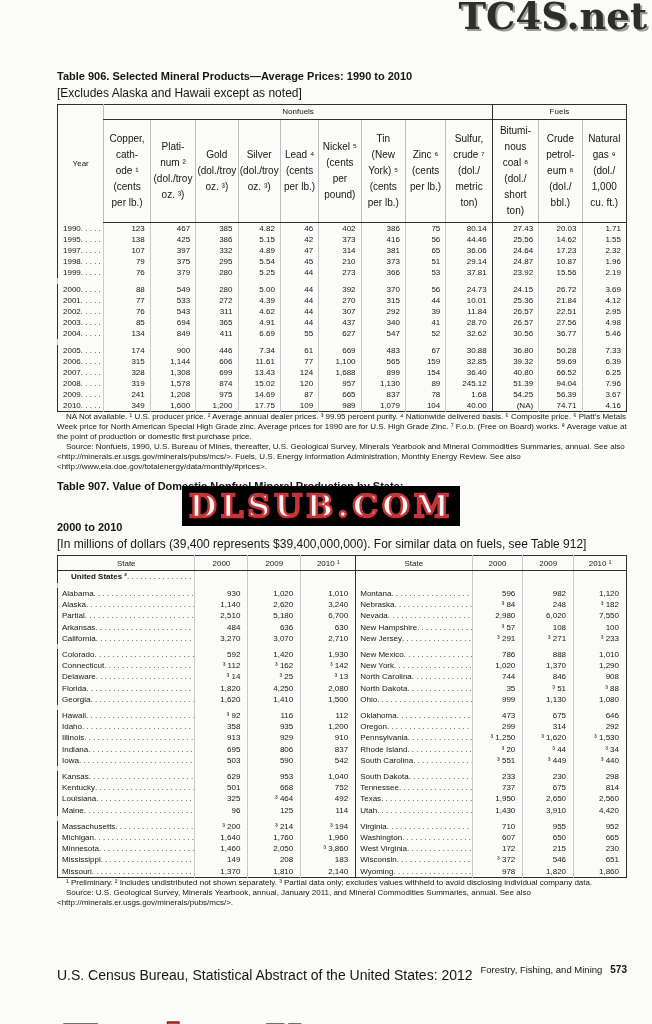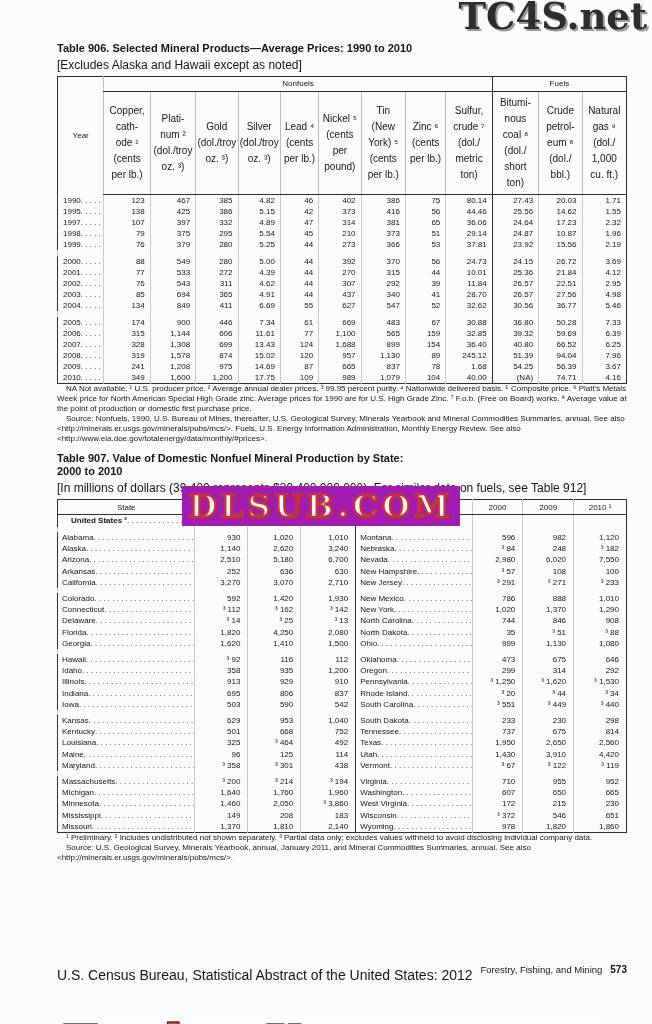--- a/index.html
+++ b/index.html
@@ -7,21 +7,21 @@
   body { width:652px; height:1024px; background:#fbfbf9; font-family:"Liberation Sans", sans-serif; color:#161616; }
   .page { position:relative; width:652px; height:1024px; overflow:hidden; }
 
   .wm-top { position:absolute; top:-6px; right:5px; font-family:"DejaVu Serif", serif; font-weight:bold;
             font-size:37px; color:#2e2d2b; text-shadow:2px 2px 0 #9b9b98; z-index:9; }
 
   .block { position:absolute; left:57px; width:570px; }
   .b906 { top:42px; }
   .b907 { top:452px; }
 
-  .tbl-title { font-size:11px; font-weight:bold; line-height:13px; }
+  .tbl-title { font-size:11px; font-weight:bold; line-height:13px;margin-top:28px; }
   .tbl-note { font-size:12px; margin:3px 0 4px; }
 
   table { border-collapse:collapse; table-layout:fixed; width:570px; }
   .t906, .t907 { border:1.5px solid #2f2f2f; }
   th { font-weight:normal; }
 
   .t906 th { font-size:10px; line-height:16px; text-align:center; vertical-align:middle;
              white-space:pre-line; padding:3px 1px; border-left:1px solid #bdbdbd; }
   .t906 tr.grp th { font-size:8px; padding:2px 0; line-height:10px; }
   .t906 th.gh { border-bottom:1px solid #2f2f2f; }
@@ -50,21 +50,21 @@
   .dots { flex:1 1 auto; overflow:hidden; white-space:nowrap; }
   .dots::after { content:" . . . . . . . . . . . . . . . . . . . . . . . . . . . . . . . . . . . ."; }
 
   .fnblock { }
   .fnote { font-size:8px; line-height:10px; margin:0; text-indent:9px; }
 
   .footer-right { position:absolute; right:25px; top:944px; font-size:9.5px;margin-top:20px; }
   .footer-right .pg { font-weight:bold; font-size:10px; margin-left:8px; }
   .census { position:absolute; left:57px; top:967px; font-size:14px; z-index:1; }
 
-  .wm-mid { position:absolute; left:182px; top:486px; z-index:8; background:#a21caf; padding:2px 7px;
+  .wm-mid { position:absolute; left:182px; top:486px; z-index:8; background:#000000; padding:2px 7px;
             font-family:"DejaVu Serif", serif; font-weight:bold; font-size:32px; line-height:36px;
             letter-spacing:4px; color:#fdf6f4; -webkit-text-stroke:2.4px #c53538;
             text-shadow:0 0 1px #c53538; white-space:nowrap; }
 
   .wm-bottom { position:absolute; left:50%; top:1016px; transform:translateX(-50%); z-index:8;
                background:rgba(252,252,250,0.88); padding:0 8px; font-family:"DejaVu Serif", serif;
                font-weight:bold; font-size:46px; line-height:52px; letter-spacing:1px; color:#d8403c;
                -webkit-text-stroke:1.5px #8f1a1e; white-space:nowrap; }
 </style>
 </head>
@@ -604,21 +604,21 @@
                 <span class="dots"></span>
               </span>
             </td>
             <td class="num">³ 84</td>
             <td class="num">248</td>
             <td class="num">³ 182</td>
           </tr>
           <tr>
             <td class="lab">
               <span class="labin">
-                <span class="lt">Arizona</span>
+                <span class="lt">Partial</span>
                 <span class="dots"></span>
               </span>
             </td>
             <td class="num">2,510</td>
             <td class="num">5,180</td>
             <td class="num">6,700</td>
             <td class="lab mid">
               <span class="labin">
                 <span class="lt">Nevada</span>
                 <span class="dots"></span>
@@ -628,21 +628,21 @@
             <td class="num">6,020</td>
             <td class="num">7,550</td>
           </tr>
           <tr>
             <td class="lab">
               <span class="labin">
                 <span class="lt">Arkansas</span>
                 <span class="dots"></span>
               </span>
             </td>
-            <td class="num">252</td>
+            <td class="num">484</td>
             <td class="num">636</td>
             <td class="num">630</td>
             <td class="lab mid">
               <span class="labin">
                 <span class="lt">New Hampshire</span>
                 <span class="dots"></span>
               </span>
             </td>
             <td class="num">³ 57</td>
             <td class="num">108</td>
@@ -970,40 +970,20 @@
             <td class="num">114</td>
             <td class="lab mid">
               <span class="labin">
                 <span class="lt">Utah</span>
                 <span class="dots"></span>
               </span>
             </td>
             <td class="num">1,430</td>
             <td class="num">3,910</td>
             <td class="num">4,420</td>
-          </tr>
-          <tr>
-            <td class="lab">
-              <span class="labin">
-                <span class="lt">Maryland</span>
-                <span class="dots"></span>
-              </span>
-            </td>
-            <td class="num">³ 358</td>
-            <td class="num">³ 301</td>
-            <td class="num">438</td>
-            <td class="lab mid">
-              <span class="labin">
-                <span class="lt">Vermont</span>
-                <span class="dots"></span>
-              </span>
-            </td>
-            <td class="num">³ 67</td>
-            <td class="num">³ 122</td>
-            <td class="num">³ 119</td>
           </tr>
           <tr class="sp">
             <td></td>
             <td></td>
             <td></td>
             <td></td>
             <td class="mid"></td>
             <td></td>
             <td></td>
             <td></td>

